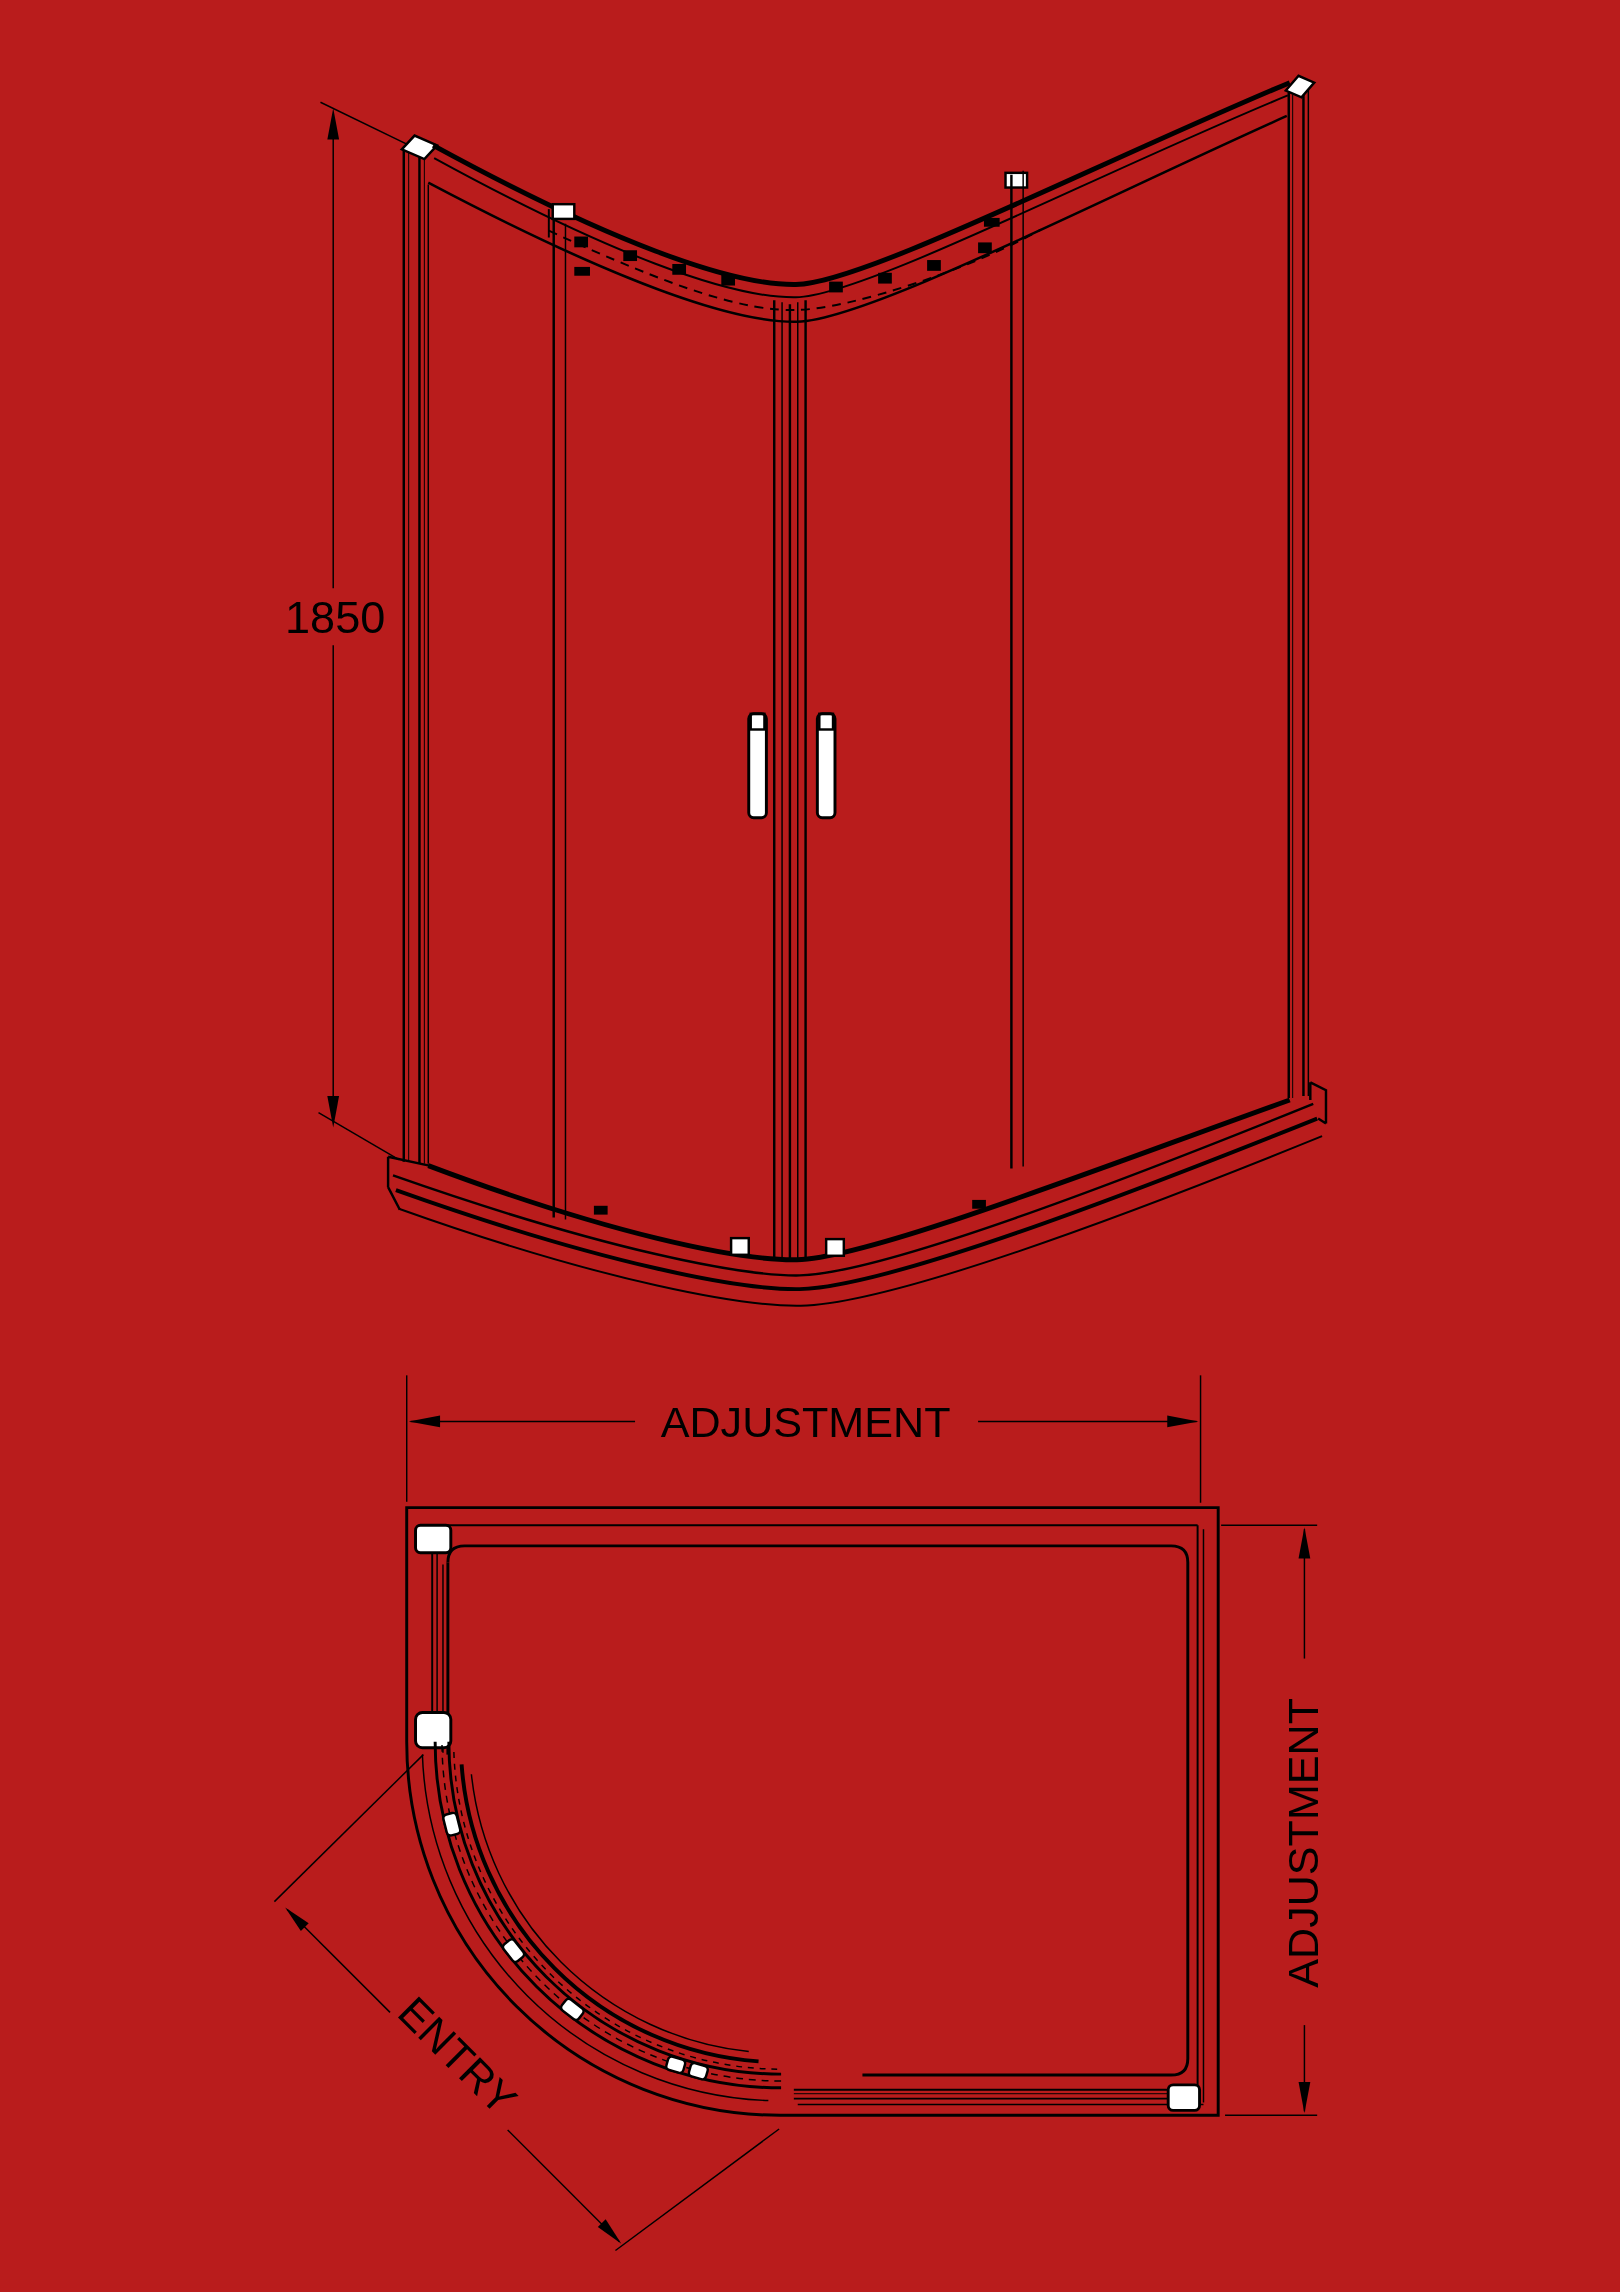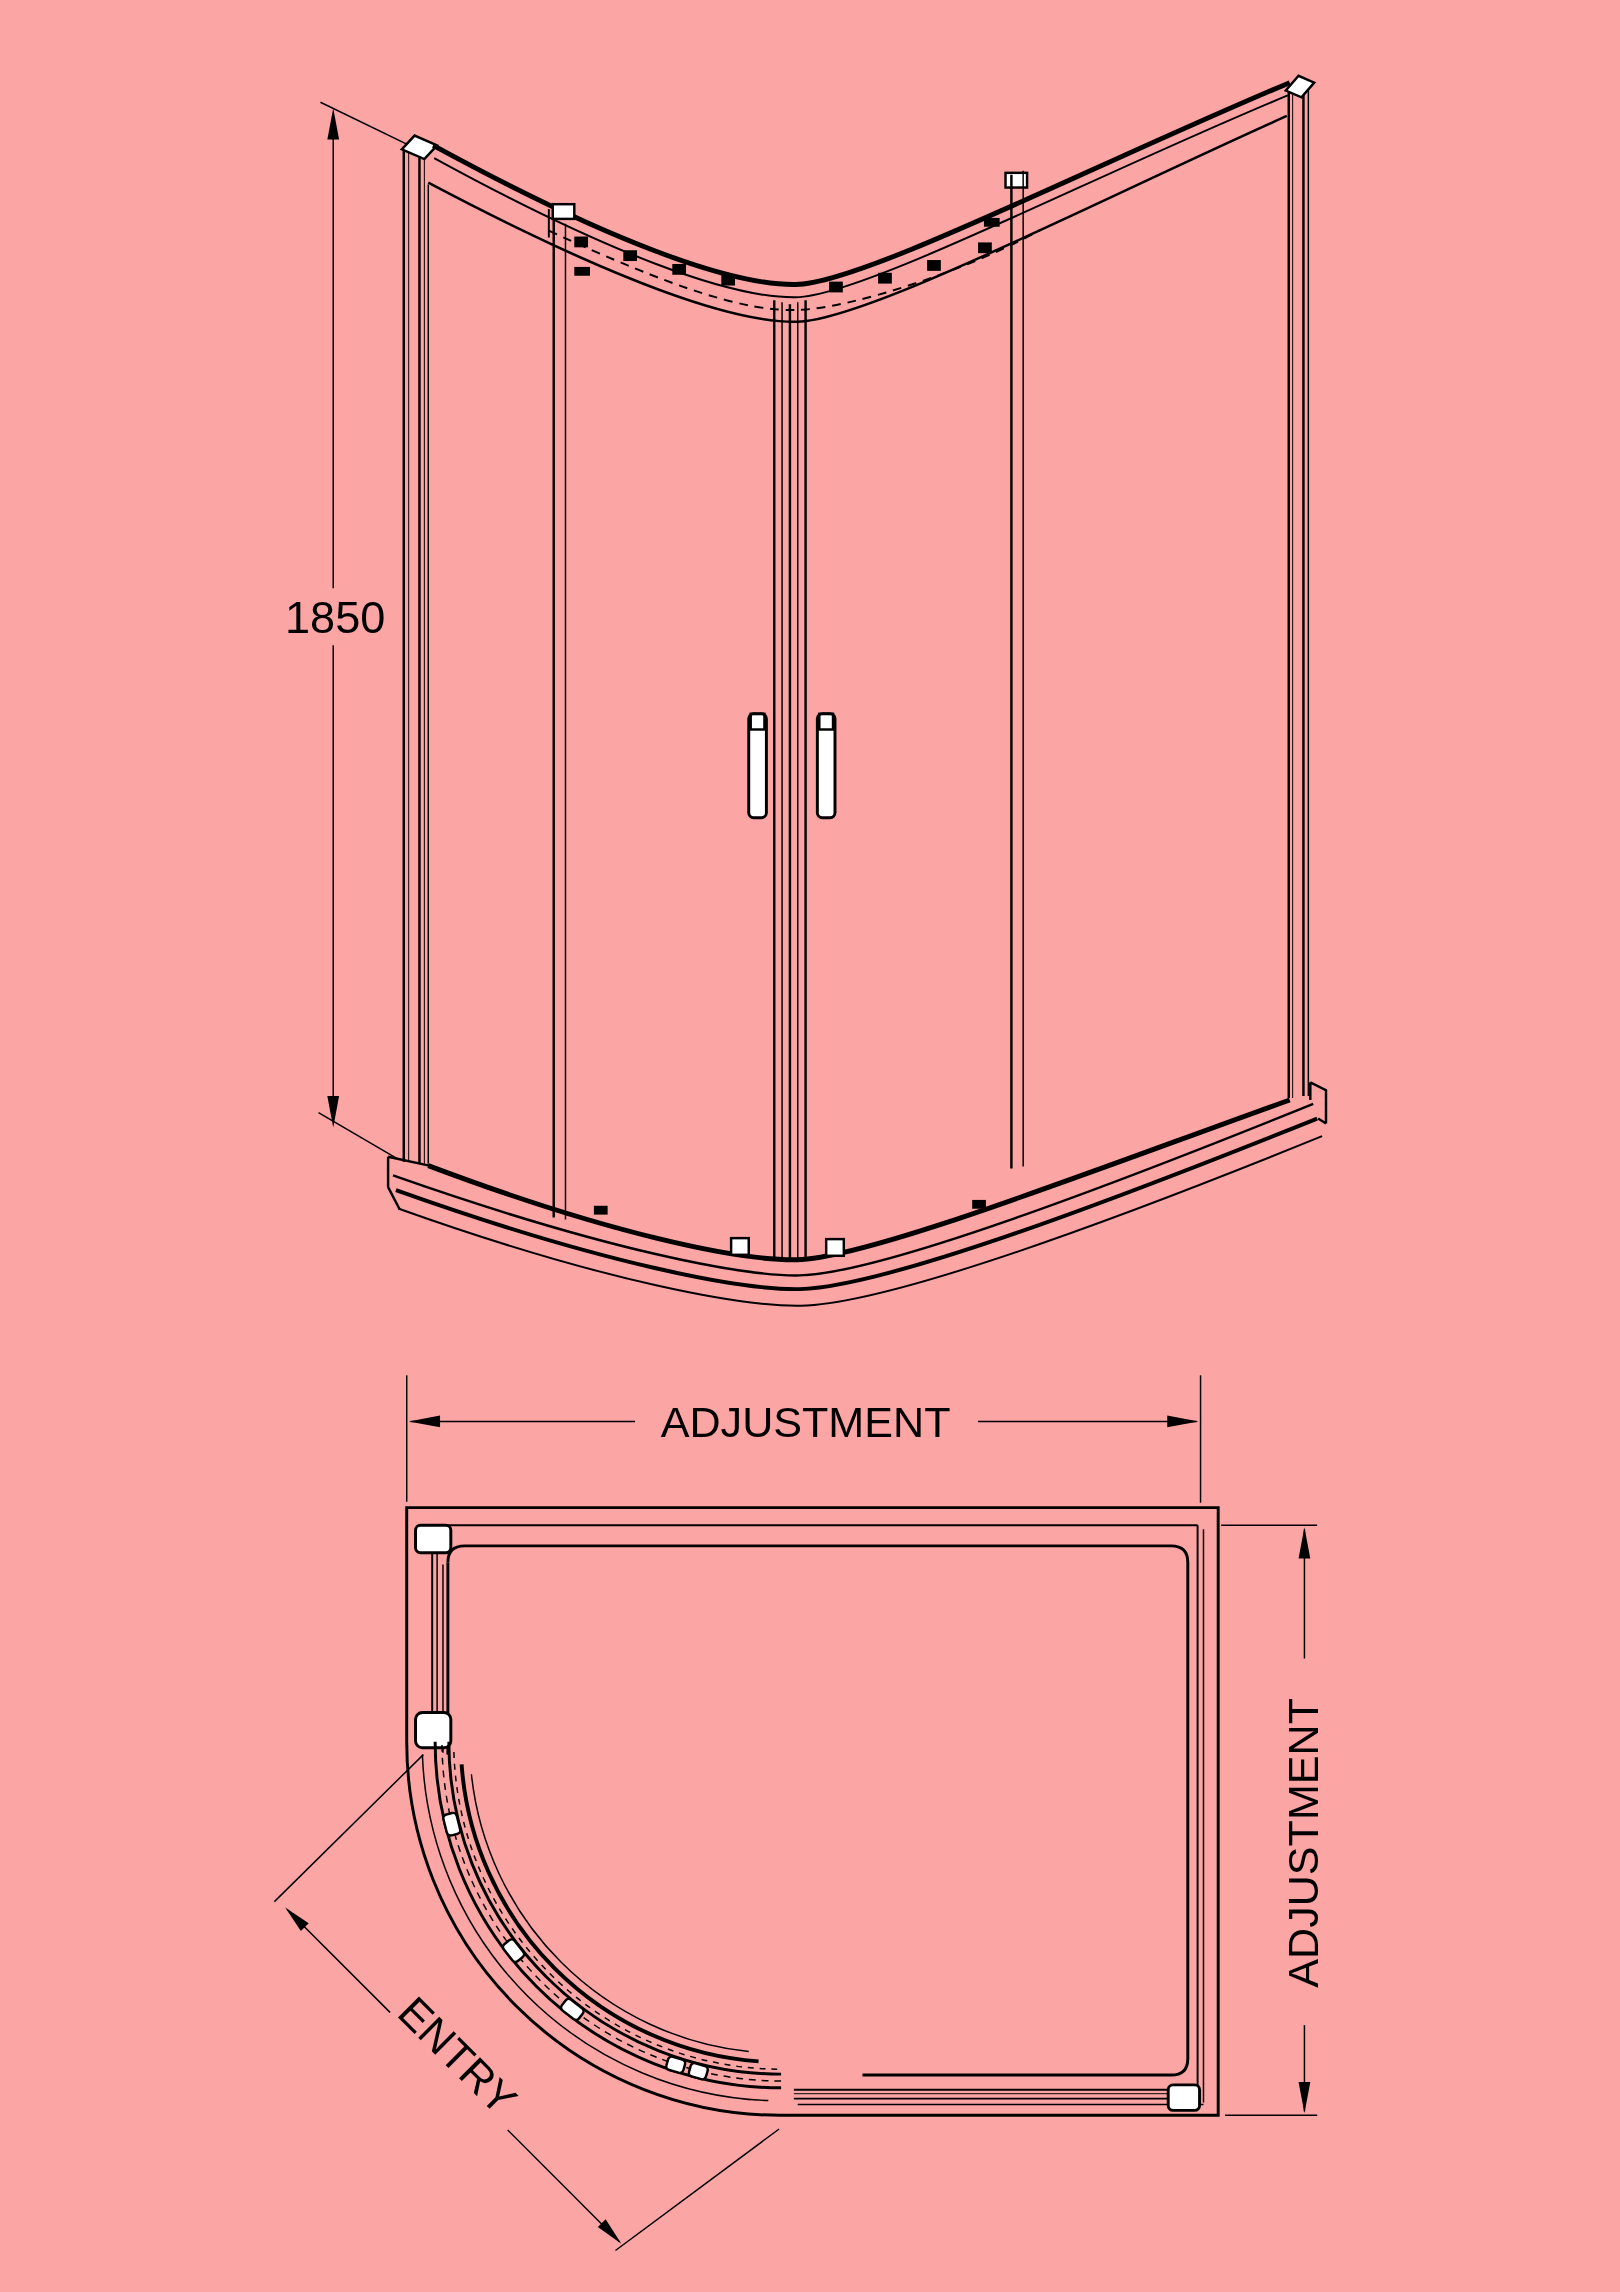--- a/index.html
+++ b/index.html
@@ -1,16 +1,16 @@
 <!DOCTYPE html>
 <html><head>
 <meta charset="utf-8">
 <style>
   html,body{margin:0;padding:0;background:#ffffff;}
-  .canvas{position:relative;width:1620px;height:2293px;background:#fca5a5;overflow:hidden;
+  .canvas{position:relative;width:1620px;height:2293px;background:#b91c1c;overflow:hidden;
           font-family:"Liberation Sans",sans-serif;}
   svg{position:absolute;left:0;top:0;}
   text{font-family:"Liberation Sans",sans-serif;fill:#000;}
   .dim-label{font-size:44px;}
   .dim-number{font-size:46px;}
 </style>
 </head>
 <body>
 
 <div class="canvas">

